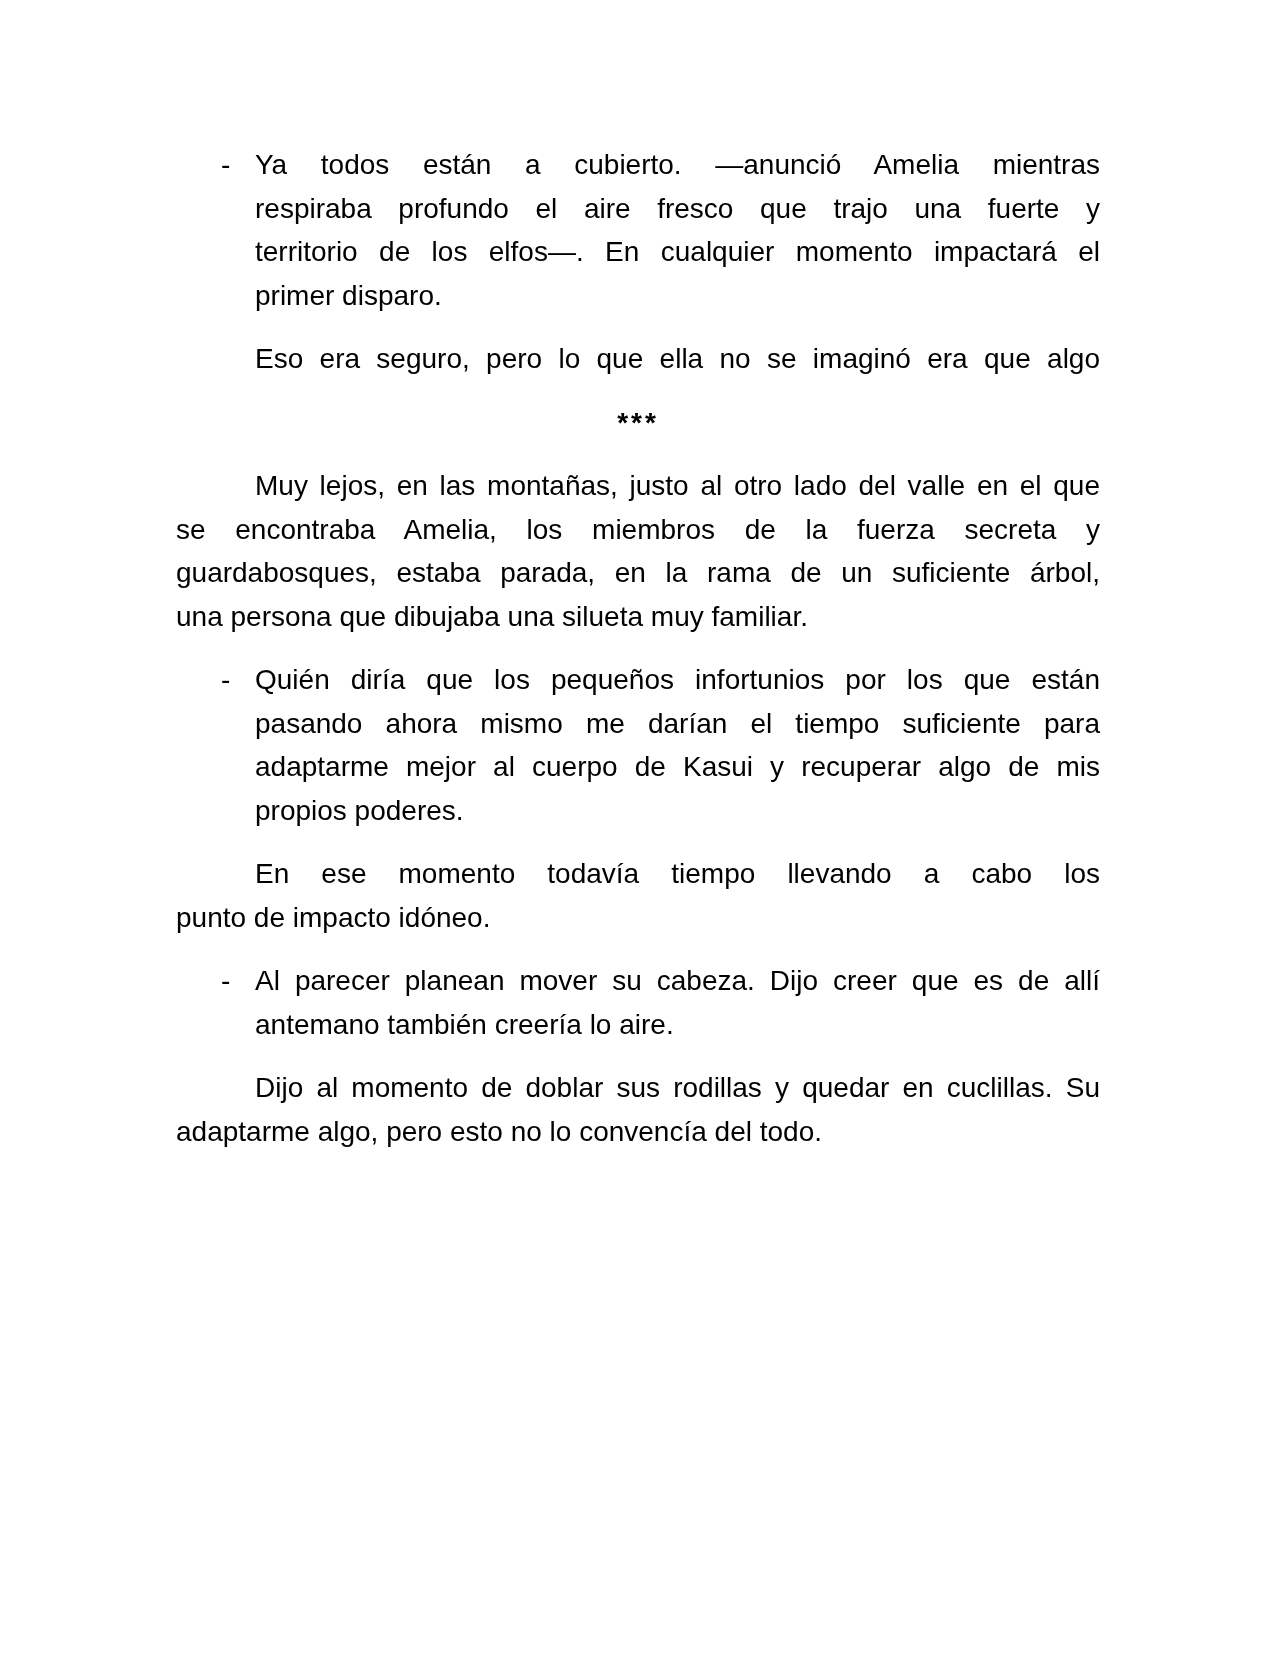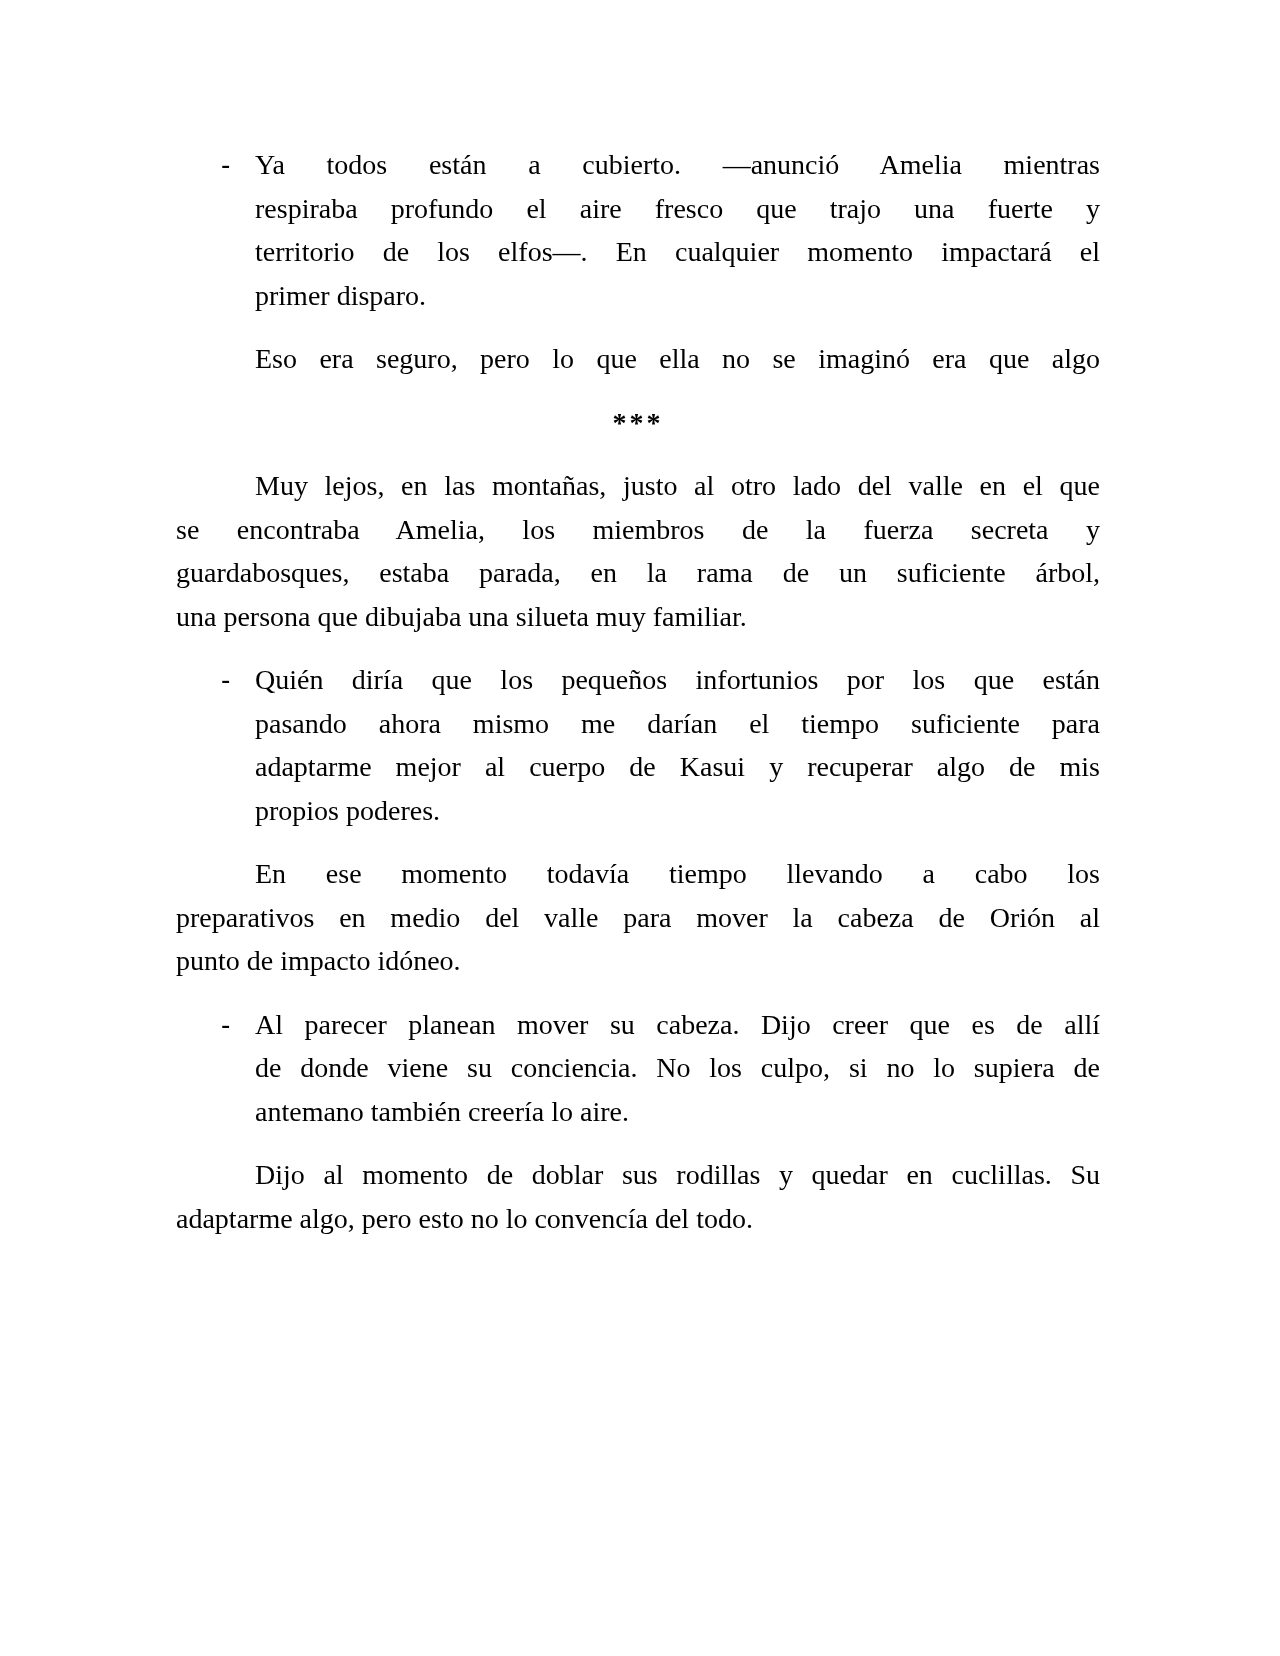--- a/index.html
+++ b/index.html
@@ -22,21 +22,20 @@
     font-size: 28px;
     line-height: 43.5px;
     margin: 20px 0 0 0;
   }
   .para:first-child { margin-top: 0; }
   .line {
     text-align: justify;
     text-align-last: justify;
     -moz-text-align-last: justify;
     white-space: normal;
-    font-family: Liberation Serif, serif;
   }
   .line.last {
     text-align-last: auto;
     -moz-text-align-last: auto;
   }
   .indent .line.first { text-indent: 79px; }
   .bullet {
     position: relative;
     padding-left: 79px;
   }
@@ -79,26 +78,24 @@
     </div>
     <div class="para bullet">
       <span class="dash">-</span>
       <div class="line first">Quién diría que los pequeños infortunios por los que están</div>
       <div class="line">pasando ahora mismo me darían el tiempo suficiente para</div>
       <div class="line">adaptarme mejor al cuerpo de Kasui y recuperar algo de mis</div>
       <div class="line last">propios poderes.</div>
     </div>
     <div class="para indent">
       <div class="line first">En ese momento todavía tiempo llevando a cabo los</div>
-      <div class="line">preparativos en medio del valle para mover la cabeza de Orión al</div>
       <div class="line last">punto de impacto idóneo.</div>
     </div>
     <div class="para bullet">
       <span class="dash">-</span>
       <div class="line first">Al parecer planean mover su cabeza. Dijo creer que es de allí</div>
-      <div class="line">de donde viene su conciencia. No los culpo, si no lo supiera de</div>
       <div class="line last">antemano también creería lo aire.</div>
     </div>
     <div class="para indent">
       <div class="line first">Dijo al momento de doblar sus rodillas y quedar en cuclillas. Su</div>
       <div class="line last">adaptarme algo, pero esto no lo convencía del todo.</div>
     </div>
   </div>
 
 </body></html>

